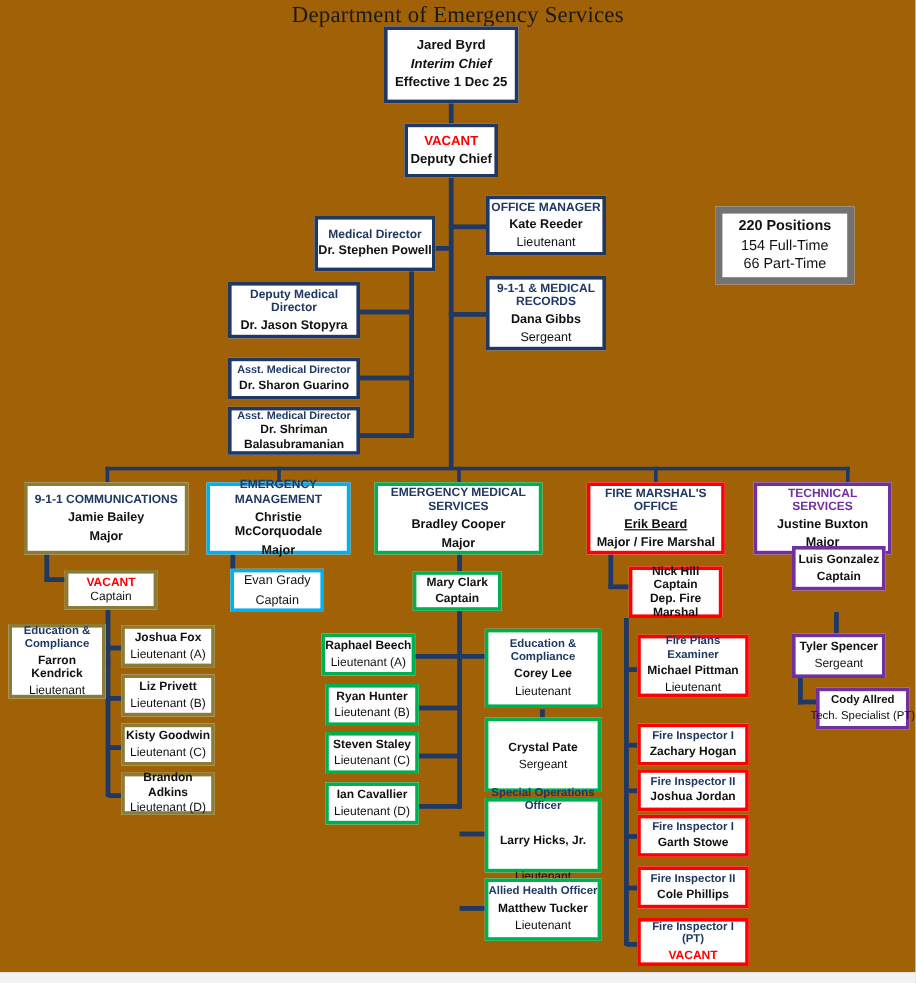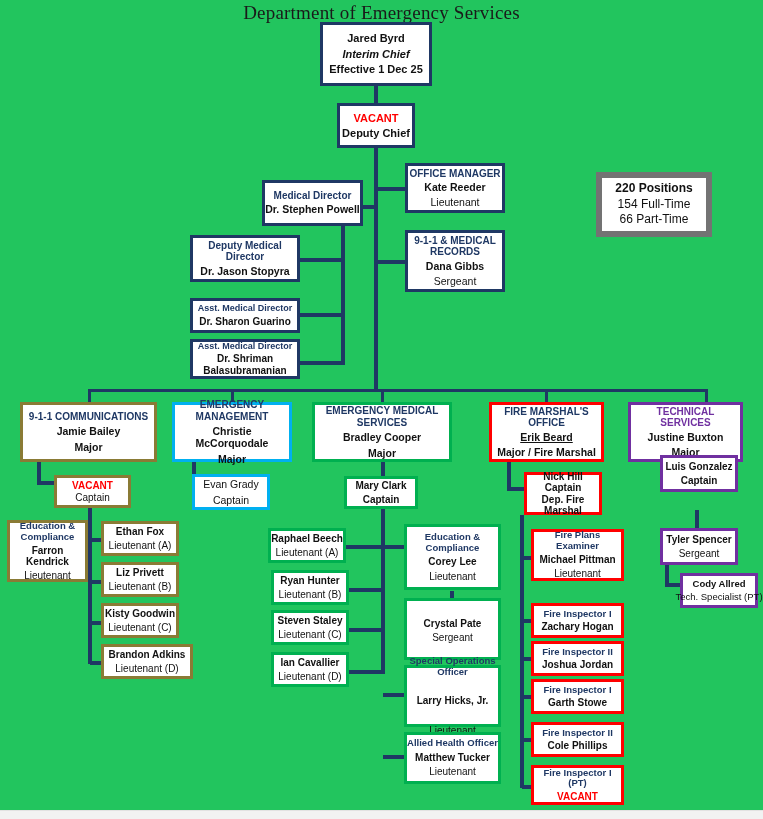--- a/index.html
+++ b/index.html
@@ -1,20 +1,20 @@
 <!DOCTYPE html>
 <html><head>
 <meta charset="utf-8">
 <style>
   html,body{margin:0;padding:0;background:#ffffff;}
   body{width:763px;height:819px;position:relative;overflow:hidden;
        font-family:"Liberation Sans","DejaVu Sans",sans-serif;
        -webkit-font-smoothing:antialiased;}
 
-  #chart{position:absolute;left:0;top:0;width:763px;height:810px;background:#22c55e;}
+  #chart{position:absolute;left:0;top:0;width:763px;height:810px;background:#a16207;}
   #bottombar{position:absolute;left:0;top:810px;width:763px;height:9px;background:#f2f2f2;border-top:1px solid #e2e2e2;}
 
   .title{position:absolute;left:0;top:2px;width:763px;text-align:center;
          font-family:"Liberation Serif","DejaVu Serif",serif;
          font-size:19px;color:#1a1a1a;letter-spacing:.2px;}
 
   
   .box{position:absolute;box-sizing:border-box;background:#ffffff;
        display:flex;flex-direction:column;align-items:center;justify-content:center;
        text-align:center;overflow:visible;z-index:5;}
@@ -163,32 +163,32 @@
   <div class="box bOlive" style="left:54px;top:475px;width:77px;height:33px;">
     <div class="vac" style="font-size:10px;">VACANT</div>
     <div class="rk" style="font-size:10px;margin-top:1px;">Captain</div>
   </div>
   <div class="box bOlive" style="left:7px;top:520px;width:81px;height:62px;">
     <div class="ttl tOlive" style="font-size:9.5px;line-height:1.15;">Education &amp; Compliance</div>
     <div class="nm" style="font-size:10px;margin-top:2px;">Farron Kendrick</div>
     <div class="rk" style="font-size:10px;margin-top:2px;">Lieutenant</div>
   </div>
   <div class="box bOlive" style="left:101px;top:521px;width:78px;height:35px;">
-    <div class="nm" style="font-size:10px;">Ethan Fox</div>
+    <div class="nm" style="font-size:10px;">Joshua Fox</div>
     <div class="rk" style="font-size:10px;margin-top:2px;">Lieutenant (A)</div>
   </div>
   <div class="box bOlive" style="left:101px;top:562px;width:78px;height:35px;">
     <div class="nm" style="font-size:10px;">Liz Privett</div>
     <div class="rk" style="font-size:10px;margin-top:2px;">Lieutenant (B)</div>
   </div>
   <div class="box bOlive" style="left:101px;top:603px;width:78px;height:35px;">
     <div class="nm" style="font-size:10px;">Kisty Goodwin</div>
     <div class="rk" style="font-size:10px;margin-top:2px;">Lieutenant (C)</div>
   </div>
-  <div class="box bOlive" style="left:101px;top:644px;width:92px;height:35px;">
+  <div class="box bOlive" style="left:101px;top:644px;width:78px;height:35px;">
     <div class="nm" style="font-size:10px;">Brandon Adkins</div>
     <div class="rk" style="font-size:10px;margin-top:2px;">Lieutenant (D)</div>
   </div>
 
   <div class="box bCyan" style="left:172px;top:402px;width:120px;height:60px;">
     <div class="ttl tNavy" style="font-size:10px;line-height:1.15;">EMERGENCY MANAGEMENT</div>
     <div class="nm" style="font-size:10.5px;margin-top:3px;">Christie McCorquodale</div>
     <div class="nm" style="font-size:10.5px;margin-top:3px;">Major</div>
   </div>
   <div class="box bCyan" style="left:192px;top:474px;width:78px;height:36px;">

